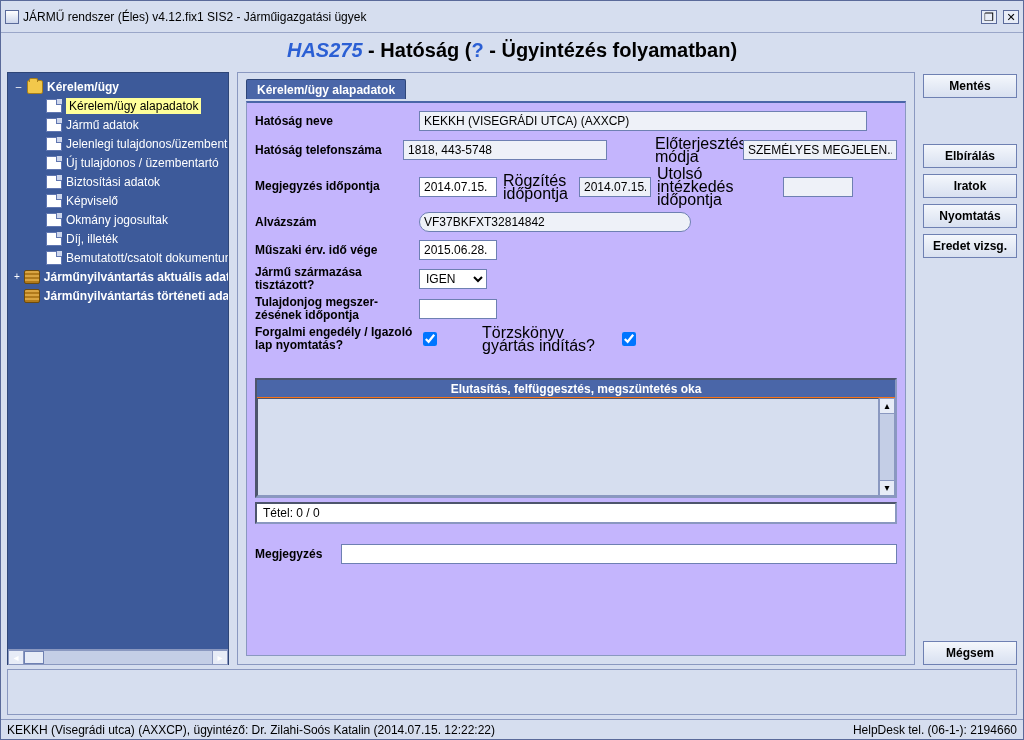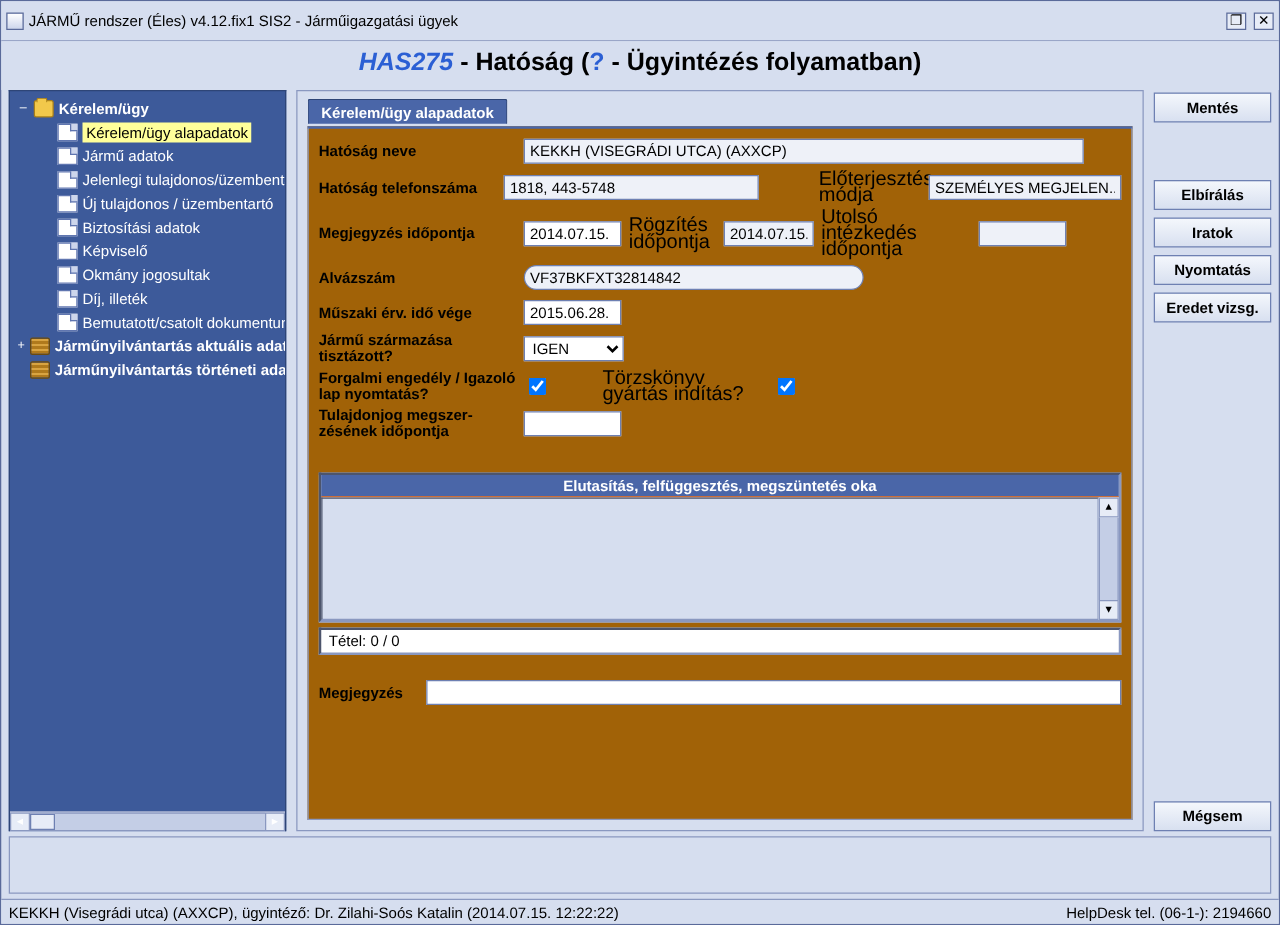--- a/index.html
+++ b/index.html
@@ -140,21 +140,21 @@
   .tab {
     background:#4a66a8; color:#fff; font-weight:bold;
     padding:3px 10px; font-size:12px;
     border:1px solid #2e4577; border-bottom:none;
     border-radius:2px 2px 0 0;
   }
   .form-body {
     border:1px solid #8a98c0;
     border-top:2px solid #4a66a8;
     flex:1;
-    background:#a16207;
+    background:#c4b5fd;
     padding:6px 8px 8px 8px;
     display:flex; flex-direction:column; gap:4px;
     overflow:hidden;
   }
   .frow { display:flex; align-items:center; min-height:24px; gap:6px; }
   .flabel { width:158px; font-weight:bold; font-size:12px; color:#000; line-height:13px; }
   .flabel.two { width:158px; }
   input.ftext {
     border:1px solid #6e80b2; background:#fff; height:20px;
     padding:2px 4px; font-size:12px; font-family:inherit;
@@ -344,36 +344,36 @@
           <input class="ftext ro" style="width: 272px; border-radius: 10px;" readonly="" value="VF37BKFXT32814842">
         </div>
 
         <div class="frow">
           <span class="flabel">Műszaki érv. idő vége</span>
           <input class="ftext" style="width: 78px;" value="2015.06.28.">
         </div>
 
         <div class="frow">
           <span class="flabel two">Jármű származása tisztázott?</span>
-          <select class="fsel" style="width:80px">
+          <select class="fsel" style="width:68px">
             <option>IGEN</option>
           </select>
+        </div>
+
+        <div class="frow">
+          <span class="flabel two">Tulajdonjog megszer-zésének időpontja</span>
+          <input class="ftext" style="width: 78px;" value="">
         </div>
 
         <div class="frow">
           <span class="flabel two">Forgalmi engedély / Igazoló lap nyomtatás?</span>
           <input type="checkbox" class="fchk" checked="" style="">
           <span style="width:30px"></span>
           <span class="midlabel" style="width:130px">Törzskönyv gyártás indítás?</span>
           <input type="checkbox" class="fchk" checked="" style="">
-        </div>
-
-        <div class="frow">
-          <span class="flabel two">Tulajdonjog megszer-zésének időpontja</span>
-          <input class="ftext" style="width: 78px;" value="">
         </div>
 
         <div class="reason-box">
           <div class="reason-header">Elutasítás, felfüggesztés, megszüntetés oka</div>
           <div class="reason-body">
             <div class="reason-content"></div>
             <div class="reason-vscroll">
               <span class="arrow">▴</span>
               <span class="track"></span>
               <span class="arrow">▾</span>

